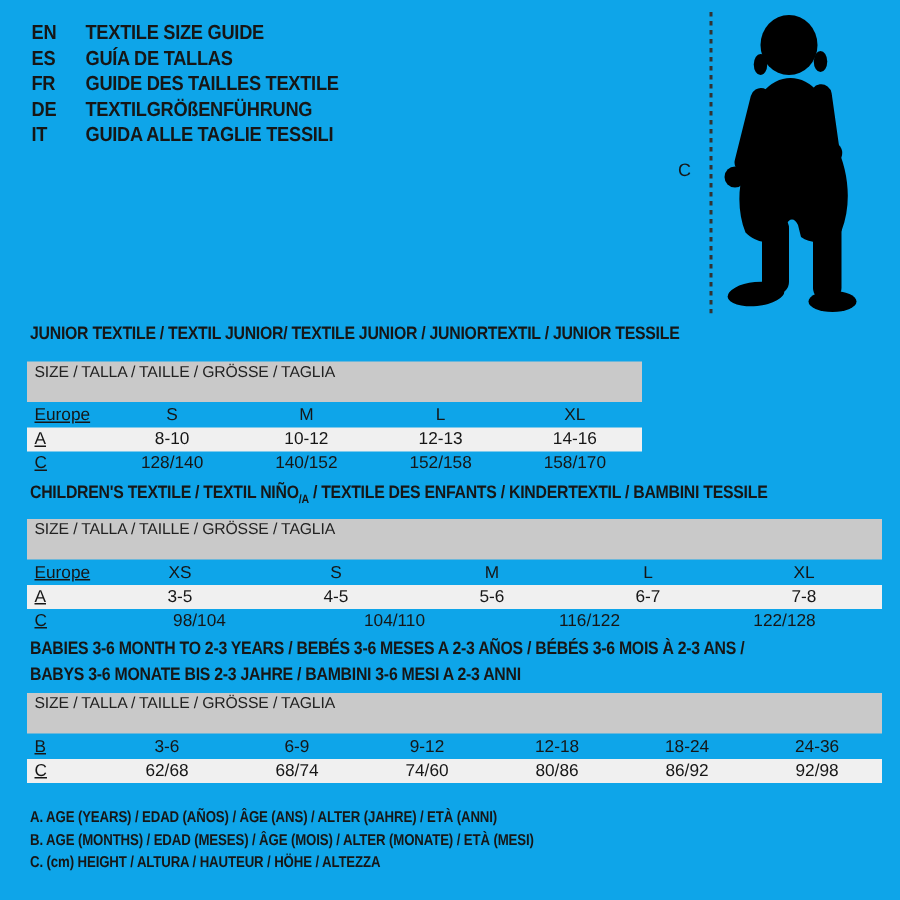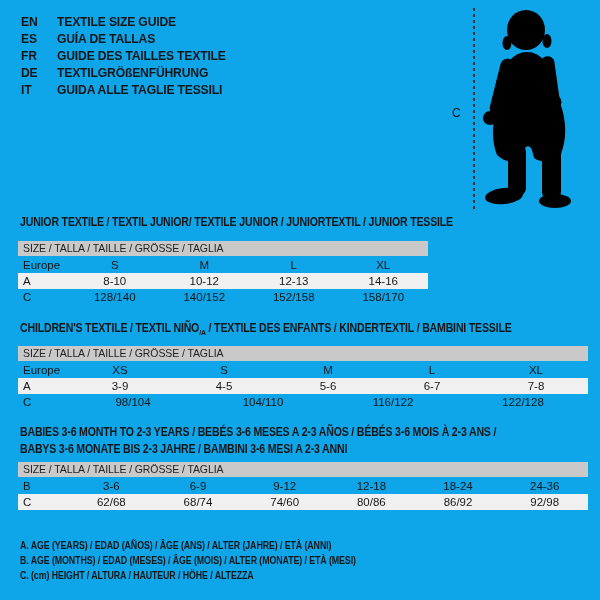--- a/index.html
+++ b/index.html
@@ -31,27 +31,27 @@
     white-space:nowrap; line-height:17px;
   }
   .sub { font-size:8px; vertical-align:sub; }
 
   
   .size-table { position:absolute; left:18px; }
   .t-junior   { top:241px; width:410px; }
   .t-children { top:346px; width:570px; }
   .t-babies   { top:462px; width:570px; }
   .size-bar {
-    height:15px; background:#c9c9c9; color:#222;
+    height:27px; background:#c9c9c9; color:#222;
     font-size:10.5px; line-height:15px; padding-left:5px; box-sizing:border-box;
     margin-bottom:1px; letter-spacing:-0.1px;
   }
   .trow { display:flex; height:16px; line-height:16px; font-size:11.5px; }
   .trow.alt { background:#f0f0f0; }
-  .cell-label { flex:0 0 52px; padding-left:5px; box-sizing:border-box; }
+  .cell-label { flex:0 0 52px; padding-left:5px; box-sizing:border-box;text-decoration:underline; }
   .t-children .cell-label, .t-babies .cell-label { flex:0 0 50px; }
   .cell { flex:1; text-align:center; }
 
   
   .footnotes { position:absolute; left:20px; top:538px; }
   .footnote {
     font-weight:bold; font-size:10.5px; line-height:15px;
     letter-spacing:-0.1px; transform:scaleX(0.84); transform-origin:0 50%;
     white-space:nowrap;
   }
@@ -140,21 +140,21 @@
     <div class="trow">
       <span class="cell-label">Europe</span>
       <span class="cell">XS</span>
       <span class="cell">S</span>
       <span class="cell">M</span>
       <span class="cell">L</span>
       <span class="cell">XL</span>
     </div>
     <div class="trow alt">
       <span class="cell-label">A</span>
-      <span class="cell">3-9</span>
+      <span class="cell">3-5</span>
       <span class="cell">4-5</span>
       <span class="cell">5-6</span>
       <span class="cell">6-7</span>
       <span class="cell">7-8</span>
     </div>
     <div class="trow">
       <span class="cell-label">C</span>
       <span class="cell">98/104</span>
       <span class="cell">104/110</span>
       <span class="cell">116/122</span>

